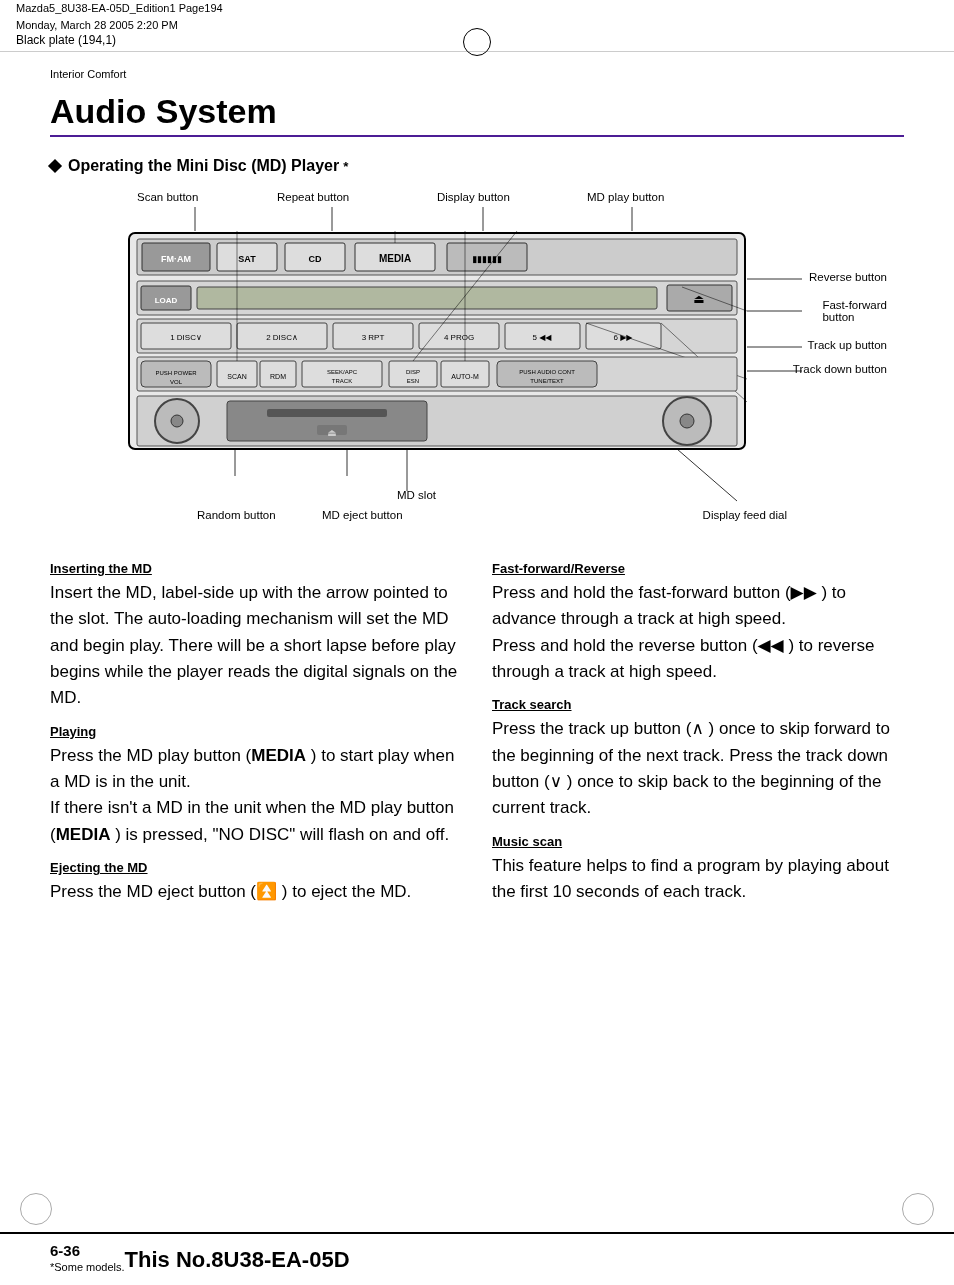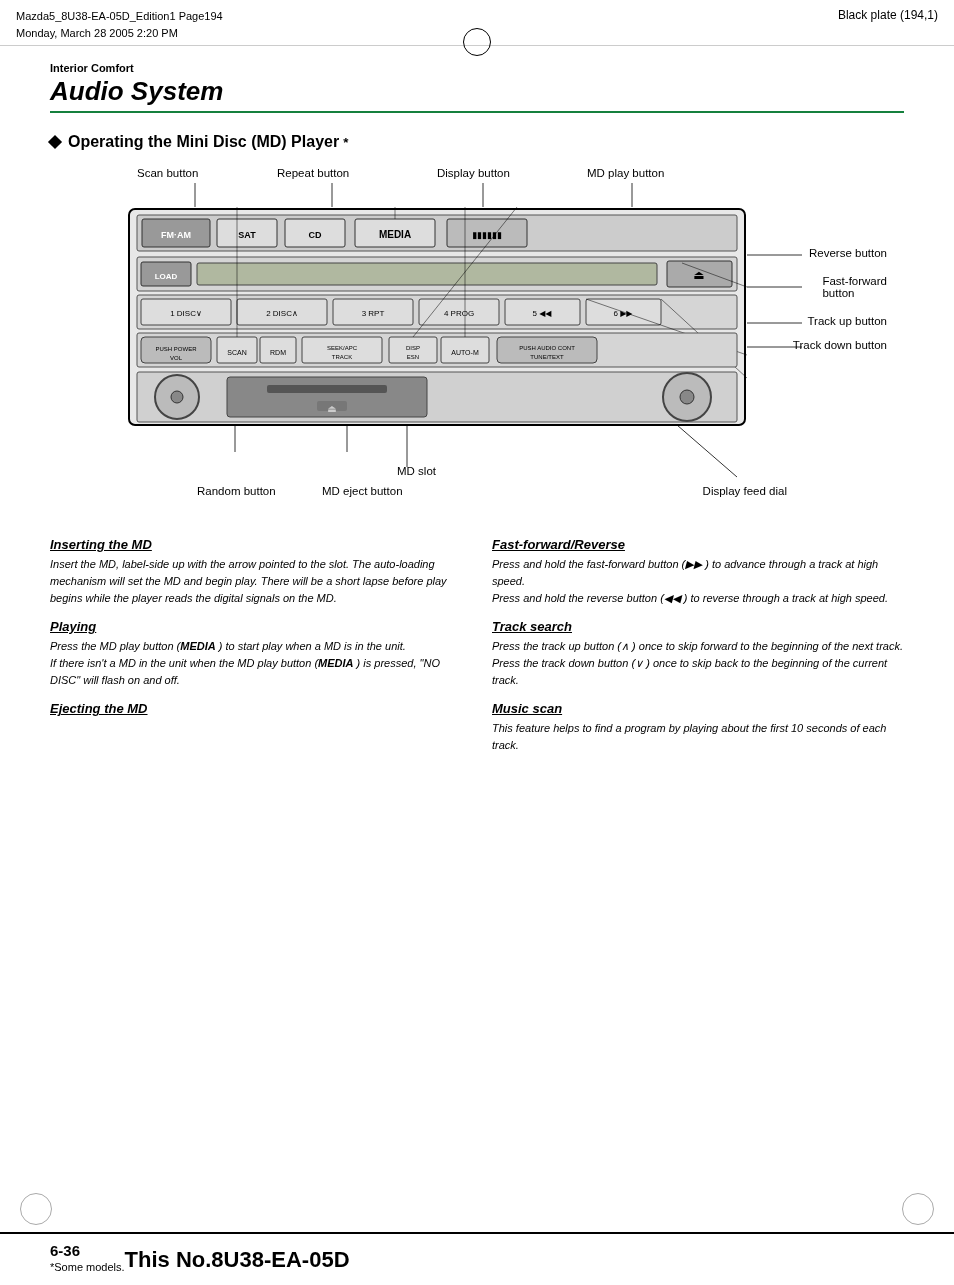--- a/index.html
+++ b/index.html
@@ -11,22 +11,23 @@
       font-size: 13px;
       color: #000;
       position: relative;
     }
 
     
     .header-bar {
       display: flex;
       justify-content: space-between;
       align-items: flex-start;
-      padding: 8px 16px 4px 16px;
+      padding: 0 16px 4px 16px;
       border-bottom: 1px solid #ccc;
+      flex-direction: column;
     }
     .header-left {
       font-size: 11px;
       line-height: 1.5;
     }
     .header-right {
       font-size: 12px;
     }
     .circle-top {
       width: 28px; height: 28px;
@@ -40,30 +41,29 @@
     }
 
     
     .page-content {
       padding: 16px 50px 16px 50px;
     }
 
     
     .section-label {
       font-size: 11px;
-      font-weight: bold;
-      margin-bottom: 2px;
+      font-weight: normal;
+      margin-bottom: 12px;
     }
     .section-title {
-      font-size: 26px;
-      font-weight: bold;
-      border-bottom: 2px solid #15803d;
+      font-size: 34px;
+      font-weight: bold;
+      border-bottom: 2px solid #4c1d95;
       padding-bottom: 4px;
       margin-bottom: 20px;
-      font-style: italic;
     }
 
     
     .subsection-heading {
       font-size: 16px;
       font-weight: bold;
       margin-bottom: 16px;
       display: flex;
       align-items: center;
       gap: 4px;
@@ -103,35 +103,34 @@
     }
 
     
     .bottom-columns {
       display: flex;
       gap: 30px;
       margin-top: 10px;
     }
     .col-left, .col-right {
       flex: 1;
-      font-style: italic;
     }
 
     .content-heading {
       font-size: 13px;
       font-weight: bold;
       text-decoration: underline;
       margin-bottom: 4px;
       margin-top: 12px;
     }
     .content-heading:first-child {
       margin-top: 0;
     }
     .content-para {
-      font-size: 11px;
+      font-size: 17px;
       line-height: 1.55;
       margin-bottom: 6px;
     }
 
     
     .footer-area {
       position: absolute;
       bottom: 0;
       left: 0; right: 0;
       border-top: 2px solid #000;
@@ -340,20 +339,21 @@
   <div class="bottom-columns">
 
     <div class="col-left">
       <div class="content-heading">Inserting the MD</div>
       <div class="content-para">Insert the MD, label-side up with the arrow pointed to the slot. The auto-loading mechanism will set the MD and begin play. There will be a short lapse before play begins while the player reads the digital signals on the MD.</div>
 
       <div class="content-heading">Playing</div>
       <div class="content-para">Press the MD play button (<strong>MEDIA</strong> ) to start play when a MD is in the unit.<br>If there isn't a MD in the unit when the MD play button (<strong>MEDIA</strong> ) is pressed, "NO DISC" will flash on and off.</div>
 
       <div class="content-heading">Ejecting the MD</div>
+      <div class="content-para">Press the MD eject button (⏫ ) to eject the MD.</div>
     </div>
 
     <div class="col-right">
       <div class="content-heading">Fast-forward/Reverse</div>
       <div class="content-para">Press and hold the fast-forward button (▶▶ ) to advance through a track at high speed.<br>Press and hold the reverse button (◀◀ ) to reverse through a track at high speed.</div>
 
       <div class="content-heading">Track search</div>
       <div class="content-para">Press the track up button (∧ ) once to skip forward to the beginning of the next track. Press the track down button (∨ ) once to skip back to the beginning of the current track.</div>
 
       <div class="content-heading">Music scan</div>

